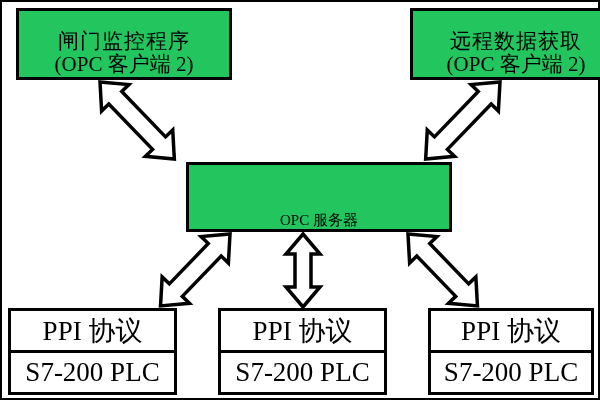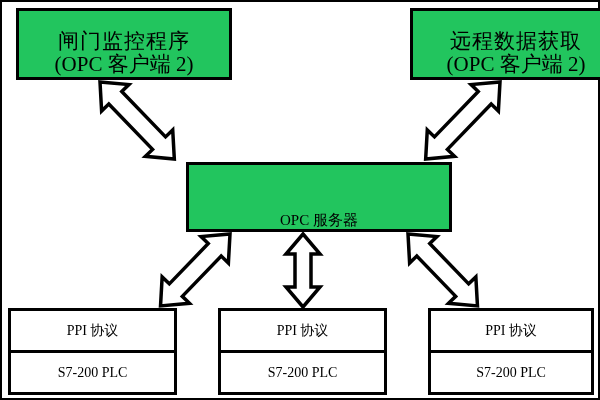--- a/index.html
+++ b/index.html
@@ -58,21 +58,21 @@
     border: 3px solid #000000;
     display: flex;
     flex-direction: column;
     z-index: 3;
   }
   .plc-cell {
     flex: 1 1 50%;
     display: flex;
     align-items: center;
     justify-content: center;
-    font-size: 14px;
+    font-size: 27px;
     color: #000000;
     white-space: nowrap;
   }
   .plc-cell.top { border-bottom: 3px solid #000000; }
   #plc-1 { left: 8px;   top: 308px; width: 169px; height: 87px; }
   #plc-2 { left: 218px; top: 308px; width: 169px; height: 87px; }
   #plc-3 { left: 428px; top: 308px; width: 166px; height: 87px; }
   #arrows {
     position: absolute;
     left: 0; top: 0;

